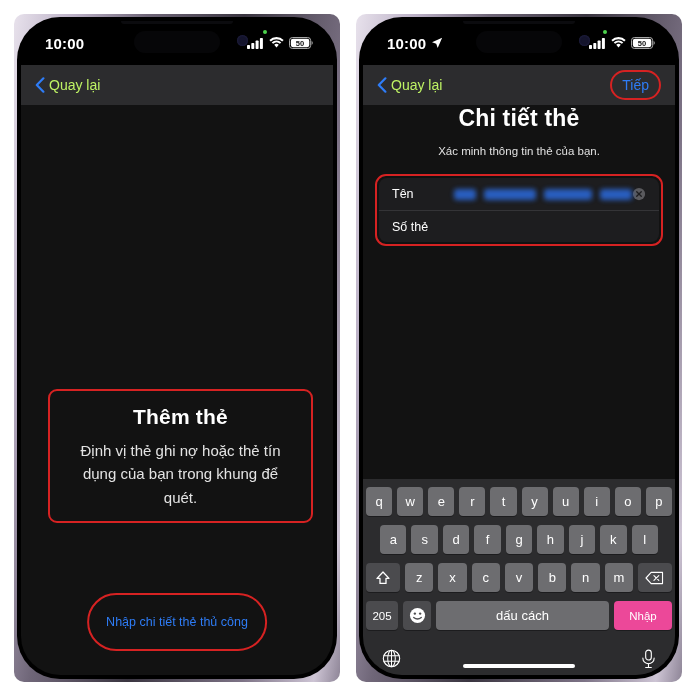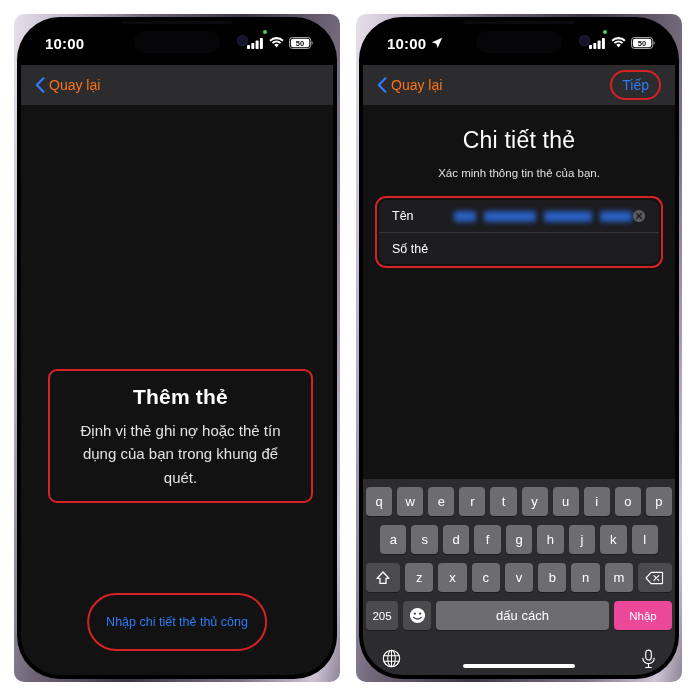--- a/index.html
+++ b/index.html
@@ -135,21 +135,21 @@
     padding: 0 14px;
     box-sizing: border-box;
   }
   .nav-back {
     display: flex;
     align-items: center;
     gap: 4px;
     color: #2e7cf6;
     font-size: 14px;
   }
-  .nav-back-label { color: #f97316; font-size: 14px; }
+  .nav-back-label { color: #bef264; font-size: 14px; }
   .nav-right-wrap {
     position: relative;
     padding: 4px 10px;
   }
   .nav-next { color: #2e7cf6; font-size: 14px; }
 
   
   .hl {
     border: 2px solid #d62222;
     border-radius: 6px;
@@ -159,21 +159,21 @@
 
   
   .body-left {
     position: relative;
     flex: 1;
     background: #121212;
   }
   .add-card-box {
     position: absolute;
     left: 27px;
-    top: 264px;
+    top: 284px;
     width: 265px;
     padding: 14px 10px 12px;
     box-sizing: border-box;
     text-align: center;
     border: 2px solid #d62222;
     border-radius: 9px;
   }
   .add-card-title {
     color: #ffffff;
     font-size: 21px;
@@ -204,23 +204,22 @@
   .body-right {
     position: relative;
     flex: 1;
     background: #121212;
     display: flex;
     flex-direction: column;
   }
   .page-title {
     color: #ffffff;
     font-size: 23px;
-    font-weight: normal;
+    font-weight: bold;
     text-align: center;
-    margin-top: 22px;
     letter-spacing: 0.2px;
   }
   .page-sub {
     color: #e0e0e0;
     font-size: 11.5px;
     text-align: center;
     margin-top: 13px;
   }
 
   .form-wrap {

